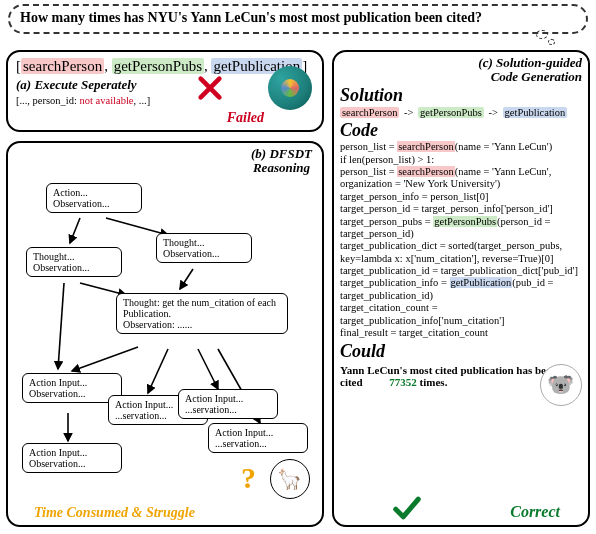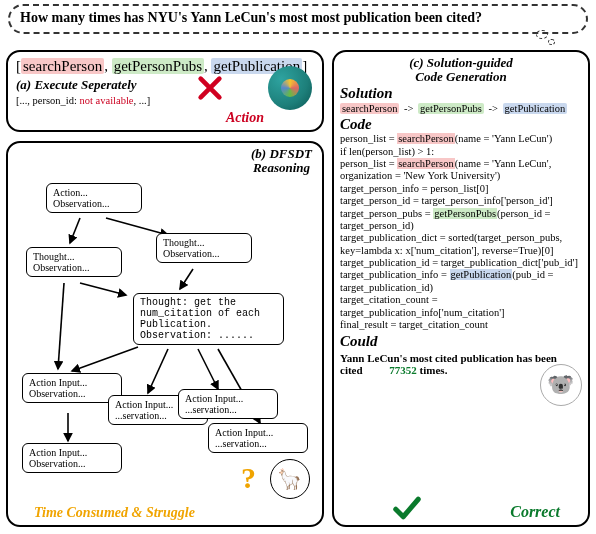--- a/index.html
+++ b/index.html
@@ -94,22 +94,22 @@
     color:#f0a400; font-weight:900; font-size:30px;
   }
   .llama {
     position:absolute; right:12px; bottom:26px;
     width:40px; height:40px; border-radius:50%; background:#fff;
     border:1.2px solid #000;
     display:flex; align-items:center; justify-content:center;
     font-size:20px;
   }
 
-  .panel-c .title-c { text-align:center; font-style:italic; font-weight:bold; font-size:13px; line-height:1.05; }
-  .sec-hdr { font-style:italic; font-weight:bold; font-size:15px; margin-top:2px; }
+  .panel-c .title-c { text-align:right; font-style:italic; font-weight:bold; font-size:13px; line-height:1.05; }
+  .sec-hdr { font-style:italic; font-weight:bold; font-size:18px; margin-top:2px; }
   .sol-line { font-size:10.5px; margin:1px 0 2px 0; }
   .arrow-sep { margin:0 2px; }
   .code {
     font-family: "Times New Roman", Times, serif;
     font-size:10.5px; line-height:1.18; white-space:normal;
   }
   .code .hl-pink{ background:#f8c7c7; padding:0 1px; }
   .code .hl-green{ background:#cdeac6; padding:0 1px; }
   .code .hl-blue{ background:#c9d8ee; padding:0 1px; }
   .result-txt { font-size:11px; font-weight:bold; margin-top:2px; }
@@ -146,21 +146,21 @@
   <div class="title-a">(a) Execute Seperately</div>
   <div class="line-a">
     <span>[..., person_id: </span><span class="not-avail">not available</span><span>, ...]</span>
   </div>
   <div class="redx">
     <svg viewBox="0 0 24 24">
         <path d="M4 4 L20 20 M20 4 L4 20" stroke="#d00020" stroke-width="4" stroke-linecap="round" fill="none"></path>
       </svg>
   </div>
   <div class="spiral"></div>
-  <div class="fail-txt">Action</div>
+  <div class="fail-txt">Failed</div>
 </div>
 
 <div class="panel panel-b">
   <div class="title-b">
     <span>(b) DFSDT</span><br>
     <span>Reasoning</span>
   </div>
 
   <svg class="arrow" style="left:0;top:0;width:318px;height:386px">
     <defs>
@@ -185,21 +185,21 @@
     <span>Observation...</span>
   </div>
   <div class="node" style="left:18px; top:104px; width:96px;">
     <span>Thought...</span><br>
     <span>Observation...</span>
   </div>
   <div class="node" style="left:148px; top:90px; width:96px;">
     <span>Thought...</span><br>
     <span>Observation...</span>
   </div>
-  <div class="node" style="left:125px; top:150px; width:151px;font-family:Liberation Mono, monospace;">
+  <div class="node" style="left:108px; top:150px; width:172px;">
     <span>Thought:</span><span style="font-weight:normal"> get the num_citation of each Publication.</span><br>
     <span>Observation: ......</span>
   </div>
   <div class="node" style="left:14px; top:230px; width:100px;">
     <span>Action Input...</span><br>
     <span>Observation...</span>
   </div>
   <div class="node" style="left:100px; top:252px; width:100px;">
     <span>Action Input...</span><br>
     <span>...servation...</span>

